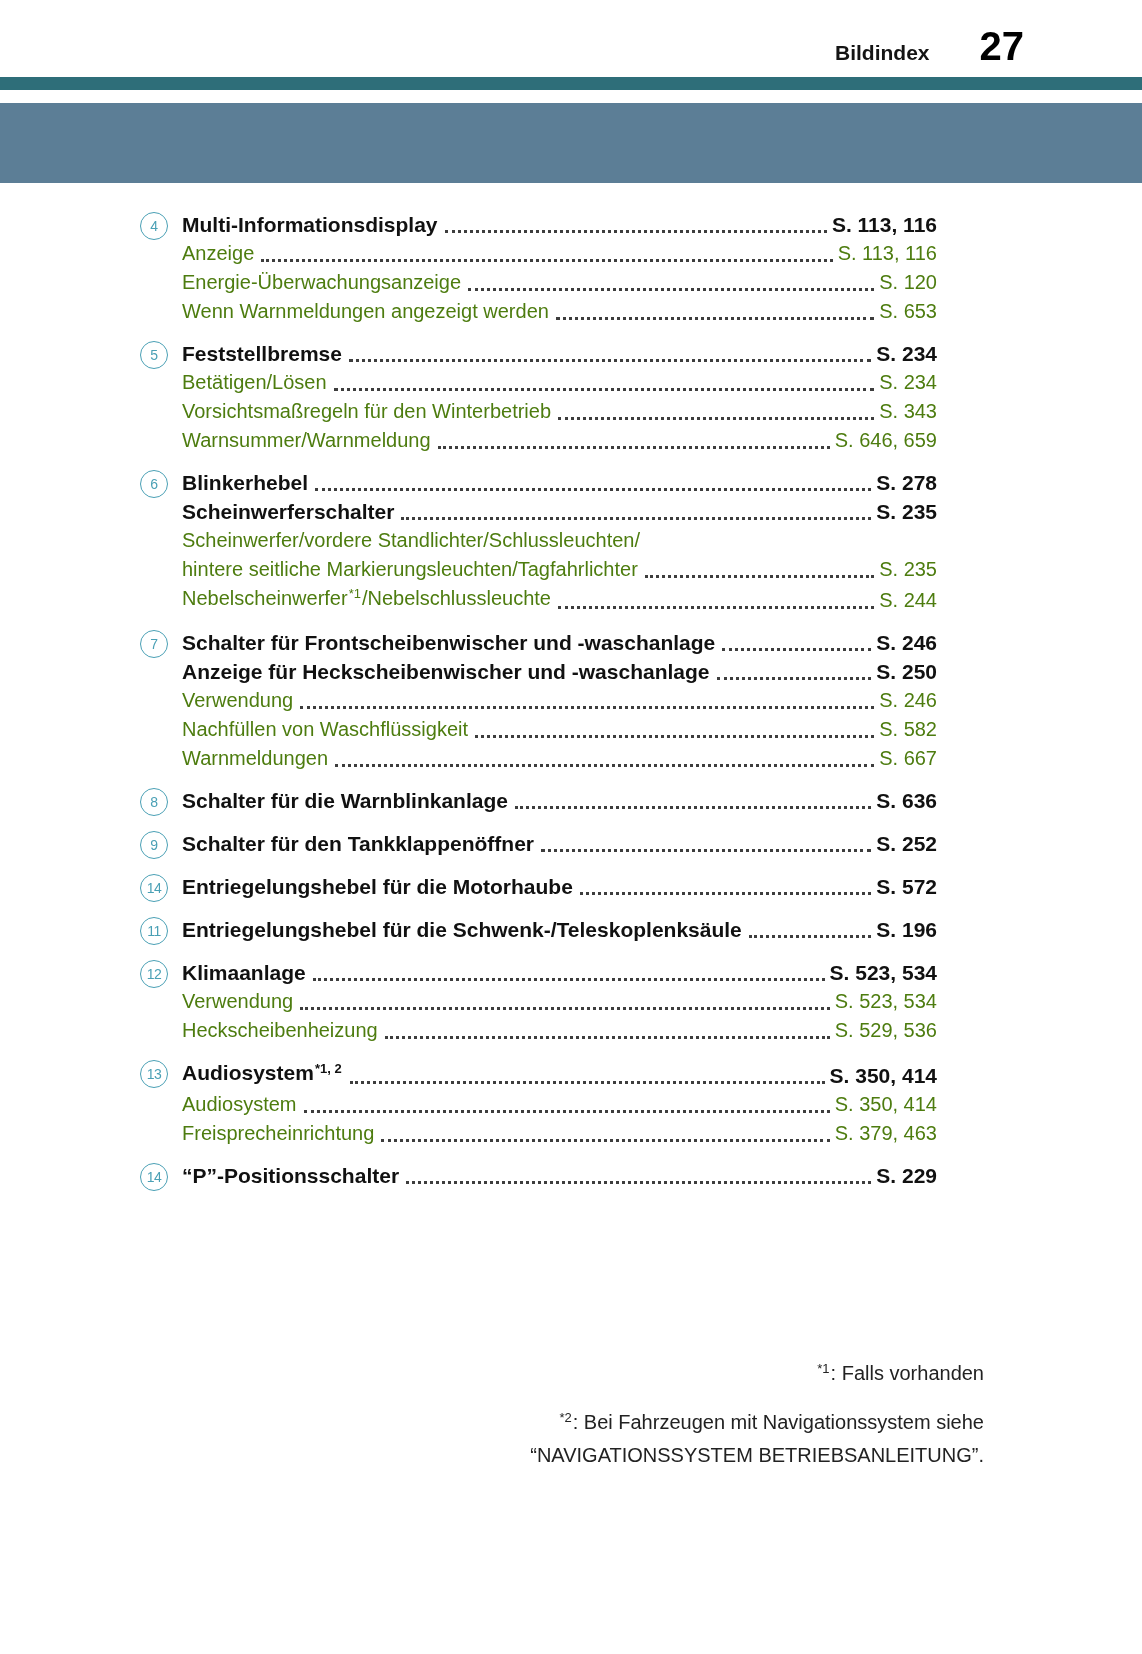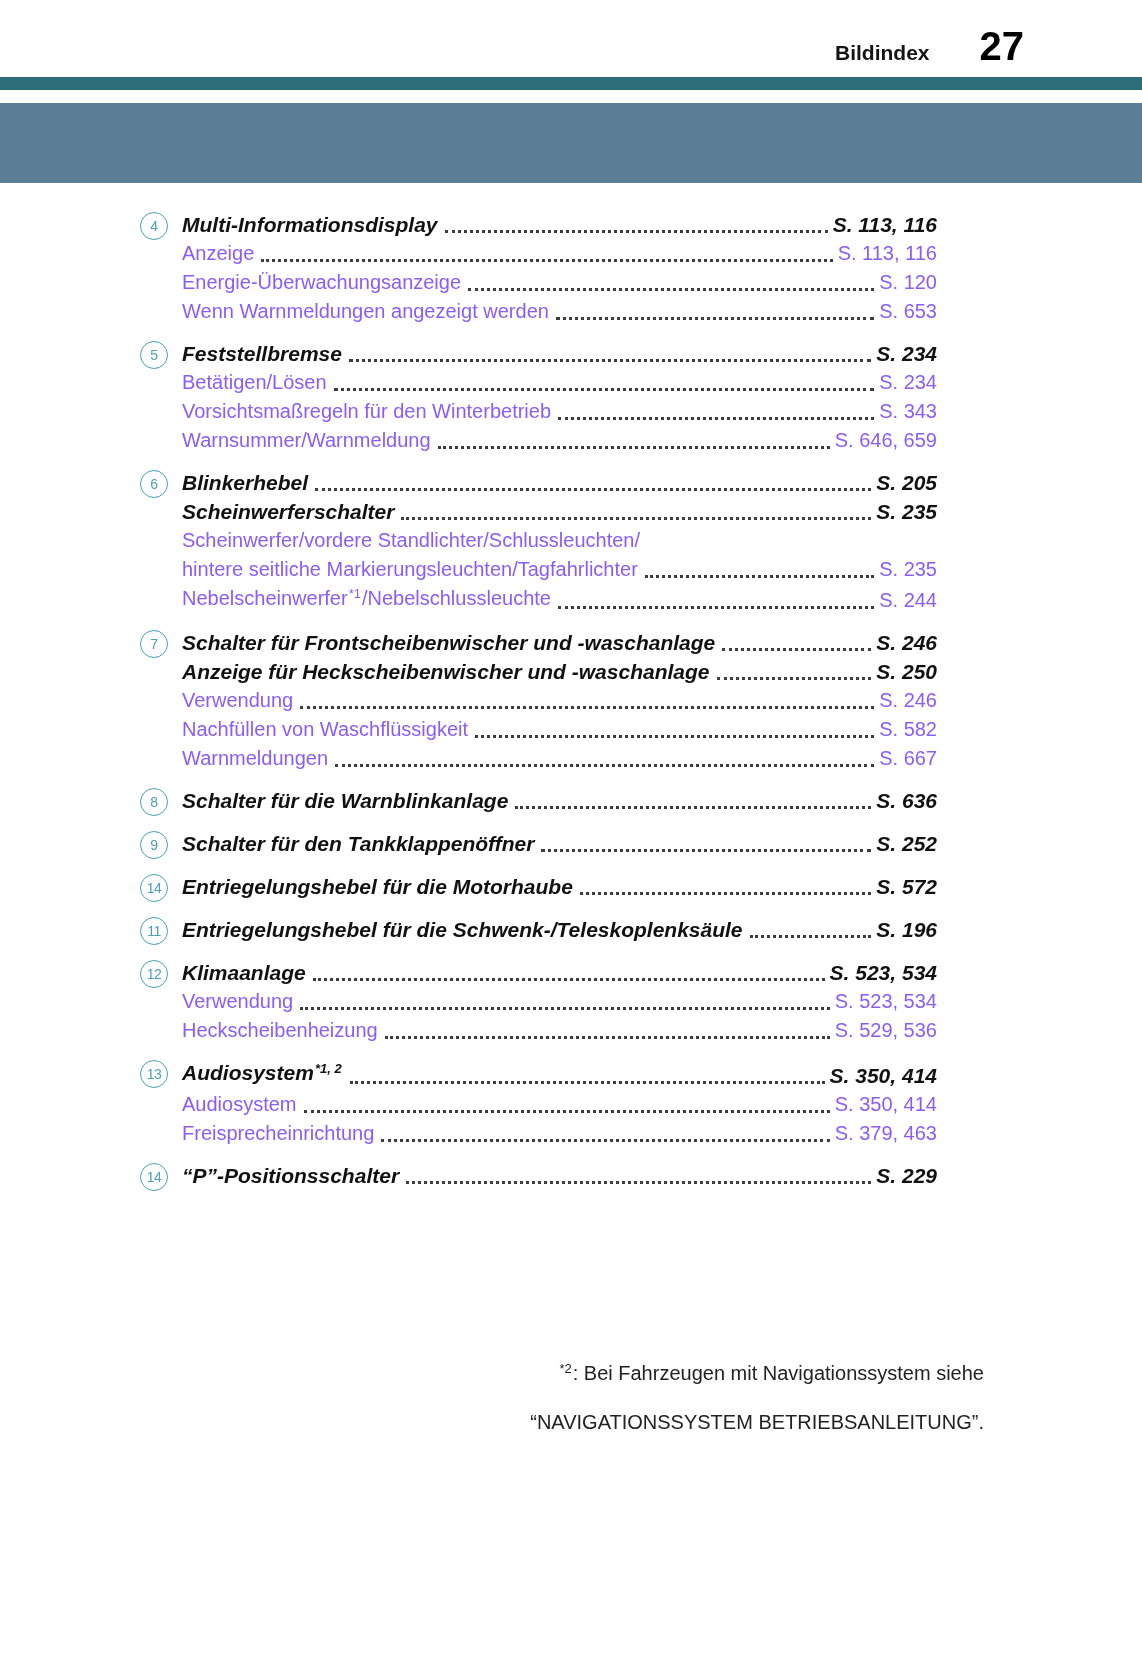--- a/index.html
+++ b/index.html
@@ -20,22 +20,22 @@
   
   .index-list{margin:27px 205px 0 140px;}
   .section{display:flex;align-items:flex-start;margin-bottom:13px;}
   .badge{
     flex:0 0 28px;height:28px;width:28px;border:1.6px solid #4aa0b5;border-radius:50%;
     color:#4aa0b5;display:flex;align-items:center;justify-content:center;
     font-size:14px;font-weight:400;margin:2px 14px 0 0;box-sizing:border-box;
     letter-spacing:-0.5px;
   }
   .rows{flex:1;min-width:0;}
-  .row{display:flex;align-items:flex-end;font-size:20px;line-height:29px;color:#8b5cf6;}
-  .row.bold{font-weight:700;font-size:21px;color:#111;font-style:italic;}
+  .row{display:flex;align-items:flex-end;font-size:20px;line-height:29px;color:#4d7c0f;}
+  .row.bold{font-weight:700;font-size:21px;color:#111;}
   .row .label{white-space:nowrap;}
   .dots{
     flex:1 1 auto;min-width:16px;
     border-bottom:3px dotted #3d3d3d;
     margin:0 5px 6px 7px;
   }
   .pages{white-space:nowrap;}
   .sup{font-size:13px;position:relative;top:-7px;margin:0 1px;}
 
   
@@ -114,21 +114,21 @@
         </div>
       </section>
       <section class="section">
         <span class="badge">
           <span>6</span>
         </span>
         <div class="rows">
           <div class="row bold">
             <span class="label">Blinkerhebel</span>
             <span class="dots"></span>
-            <span class="pages">S. 205</span>
+            <span class="pages">S. 278</span>
           </div>
           <div class="row bold">
             <span class="label">Scheinwerferschalter</span>
             <span class="dots"></span>
             <span class="pages">S. 235</span>
           </div>
           <div class="row">
             <span class="label">Scheinwerfer/vordere Standlichter/Schlussleuchten/</span>
           </div>
           <div class="row">
@@ -275,17 +275,18 @@
           <div class="row bold">
             <span class="label">“P”-Positionsschalter</span>
             <span class="dots"></span>
             <span class="pages">S. 229</span>
           </div>
         </div>
       </section>
     </main>
 
   <footer class="footnotes" id="footnotes">
+      <div class="fn-line"><span class="sup">*1</span><span>: Falls vorhanden</span></div>
       <div class="fn-line"><span class="sup">*2</span><span>: Bei Fahrzeugen mit Navigationssystem siehe</span></div>
       <div class="fn-line"><span>“NAVIGATIONSSYSTEM BETRIEBSANLEITUNG”.</span></div>
     </footer>
 
 </div>
 
 </body></html>

